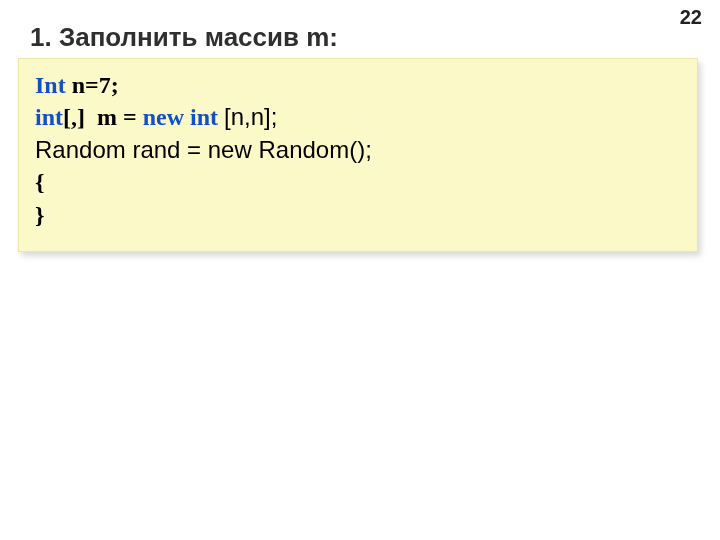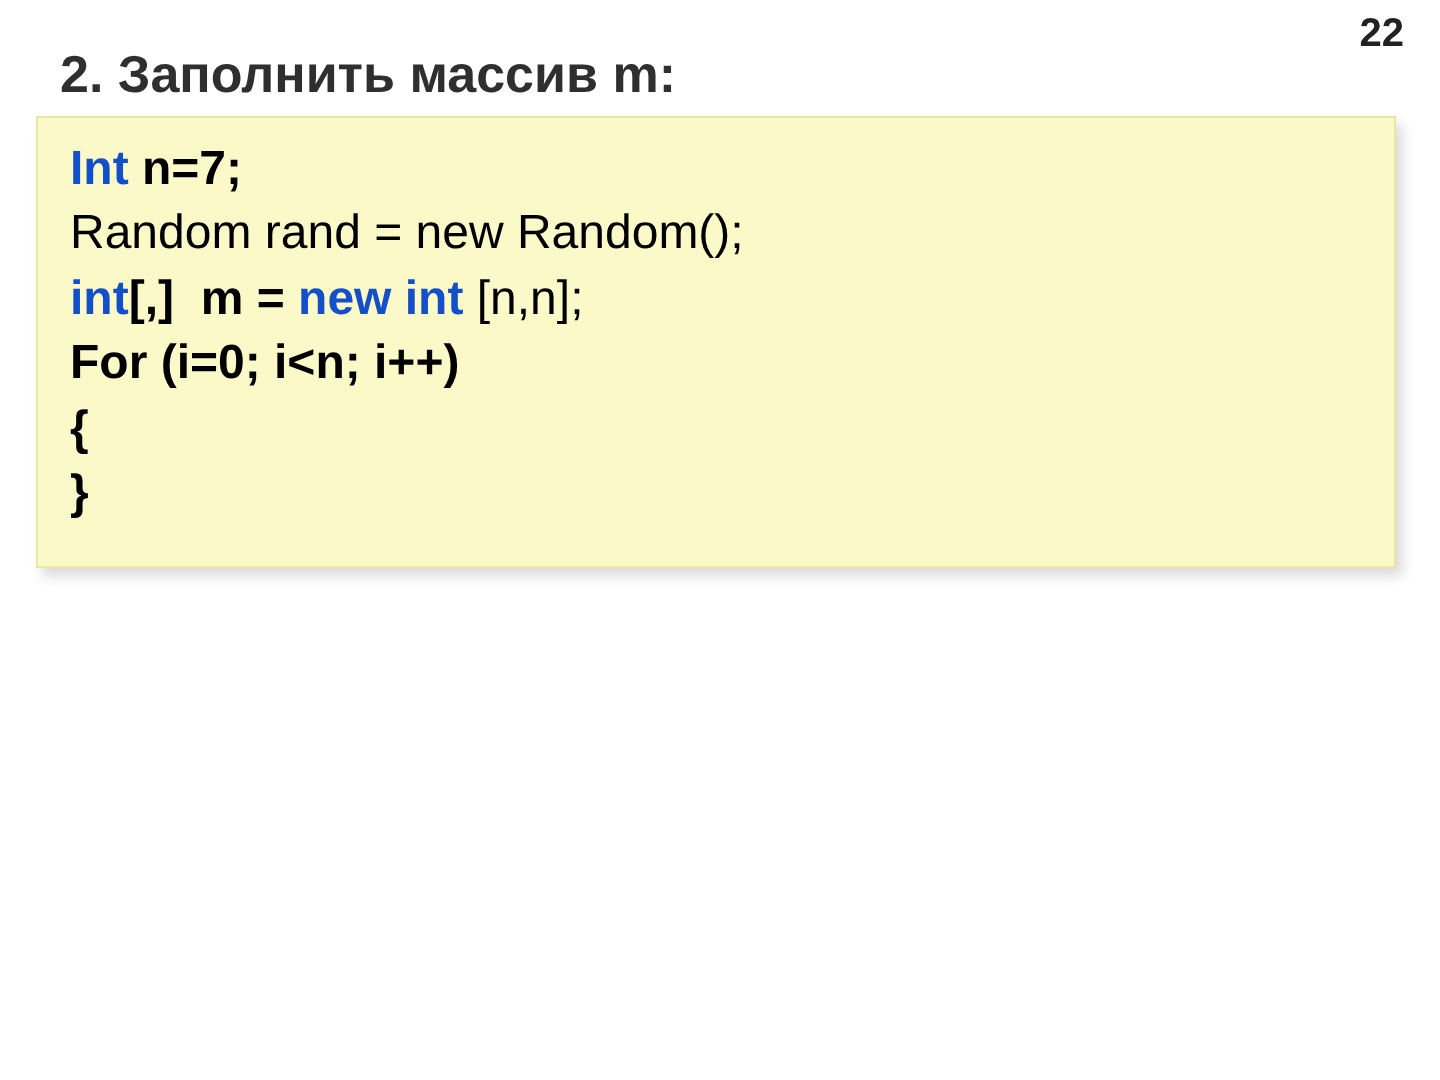--- a/index.html
+++ b/index.html
@@ -42,44 +42,43 @@
     background: #fcf9c9;
     border: 1px solid #eae6a5;
     box-shadow: 3px 4px 6px rgba(0,0,0,0.15);
     padding: 10px 16px 20px 16px;
   }
   .line {
     white-space: pre;
     font-size: 24px;
     line-height: 1.35;
   }
-  .mono { font-family: Liberation Sans, sans-serif; }
+  .mono { font-family: Liberation Serif, serif; }
   .sans { font-family: Arial, Helvetica, sans-serif; }
   .bold { font-weight: bold; }
   .blue { color: #124fc8; }
   .black { color: #000; }
 </style>
 </head>
 <body>
 
 <div class="slide">
 
   <div class="page-number">22</div>
 
-  <div class="title">2. Заполнить массив m:</div>
+  <div class="title">1. Заполнить массив m:</div>
 
   <div class="code-box">
 
     <div class="line mono bold"><span class="blue">Int </span><span class="black">n=7;</span></div>
 
+    <div class="line"><span class="mono bold blue">int</span><span class="mono bold black">[,]  </span><span class="mono bold black">m = </span><span class="mono bold blue">new int </span><span class="sans black">[n,n];</span></div>
+
     <div class="line sans black">Random rand = new Random();</div>
 
-    <div class="line"><span class="mono bold blue">int</span><span class="mono bold black">[,]  </span><span class="mono bold black">m = </span><span class="mono bold blue">new int </span><span class="sans black">[n,n];</span></div>
-
-    <div class="line mono bold black">For (i=0; i&lt;n; i++)</div>
 
     <div class="line mono bold black">{</div>
 
 
 
     <div class="line mono bold black">}</div>
 
   </div>
 
 </div>

